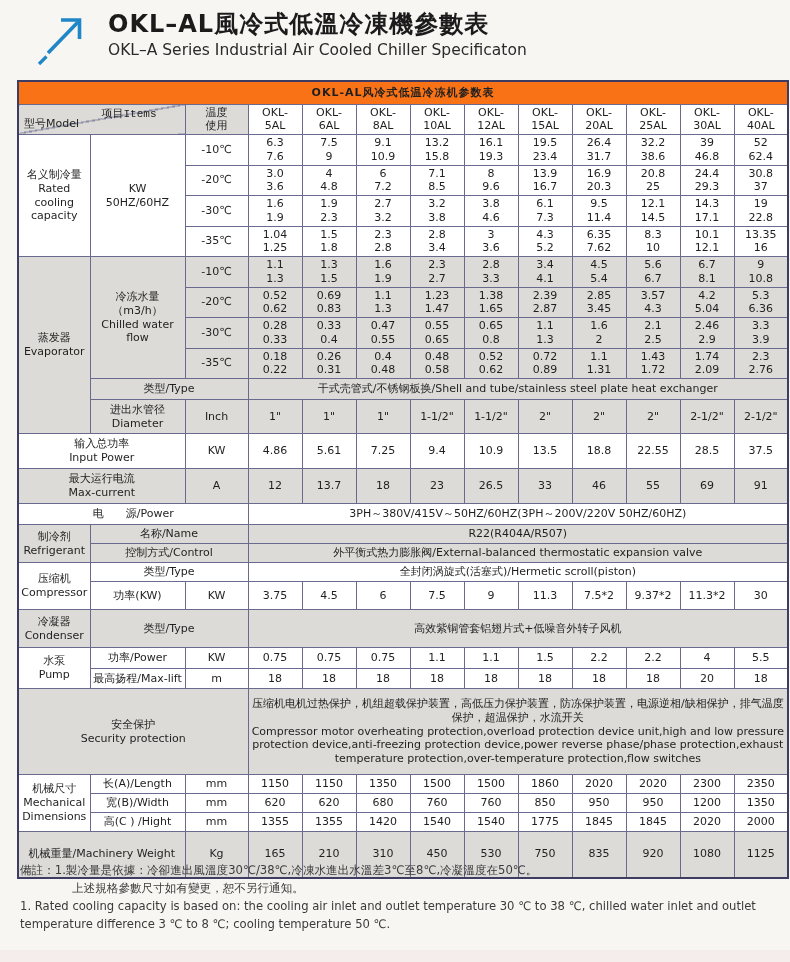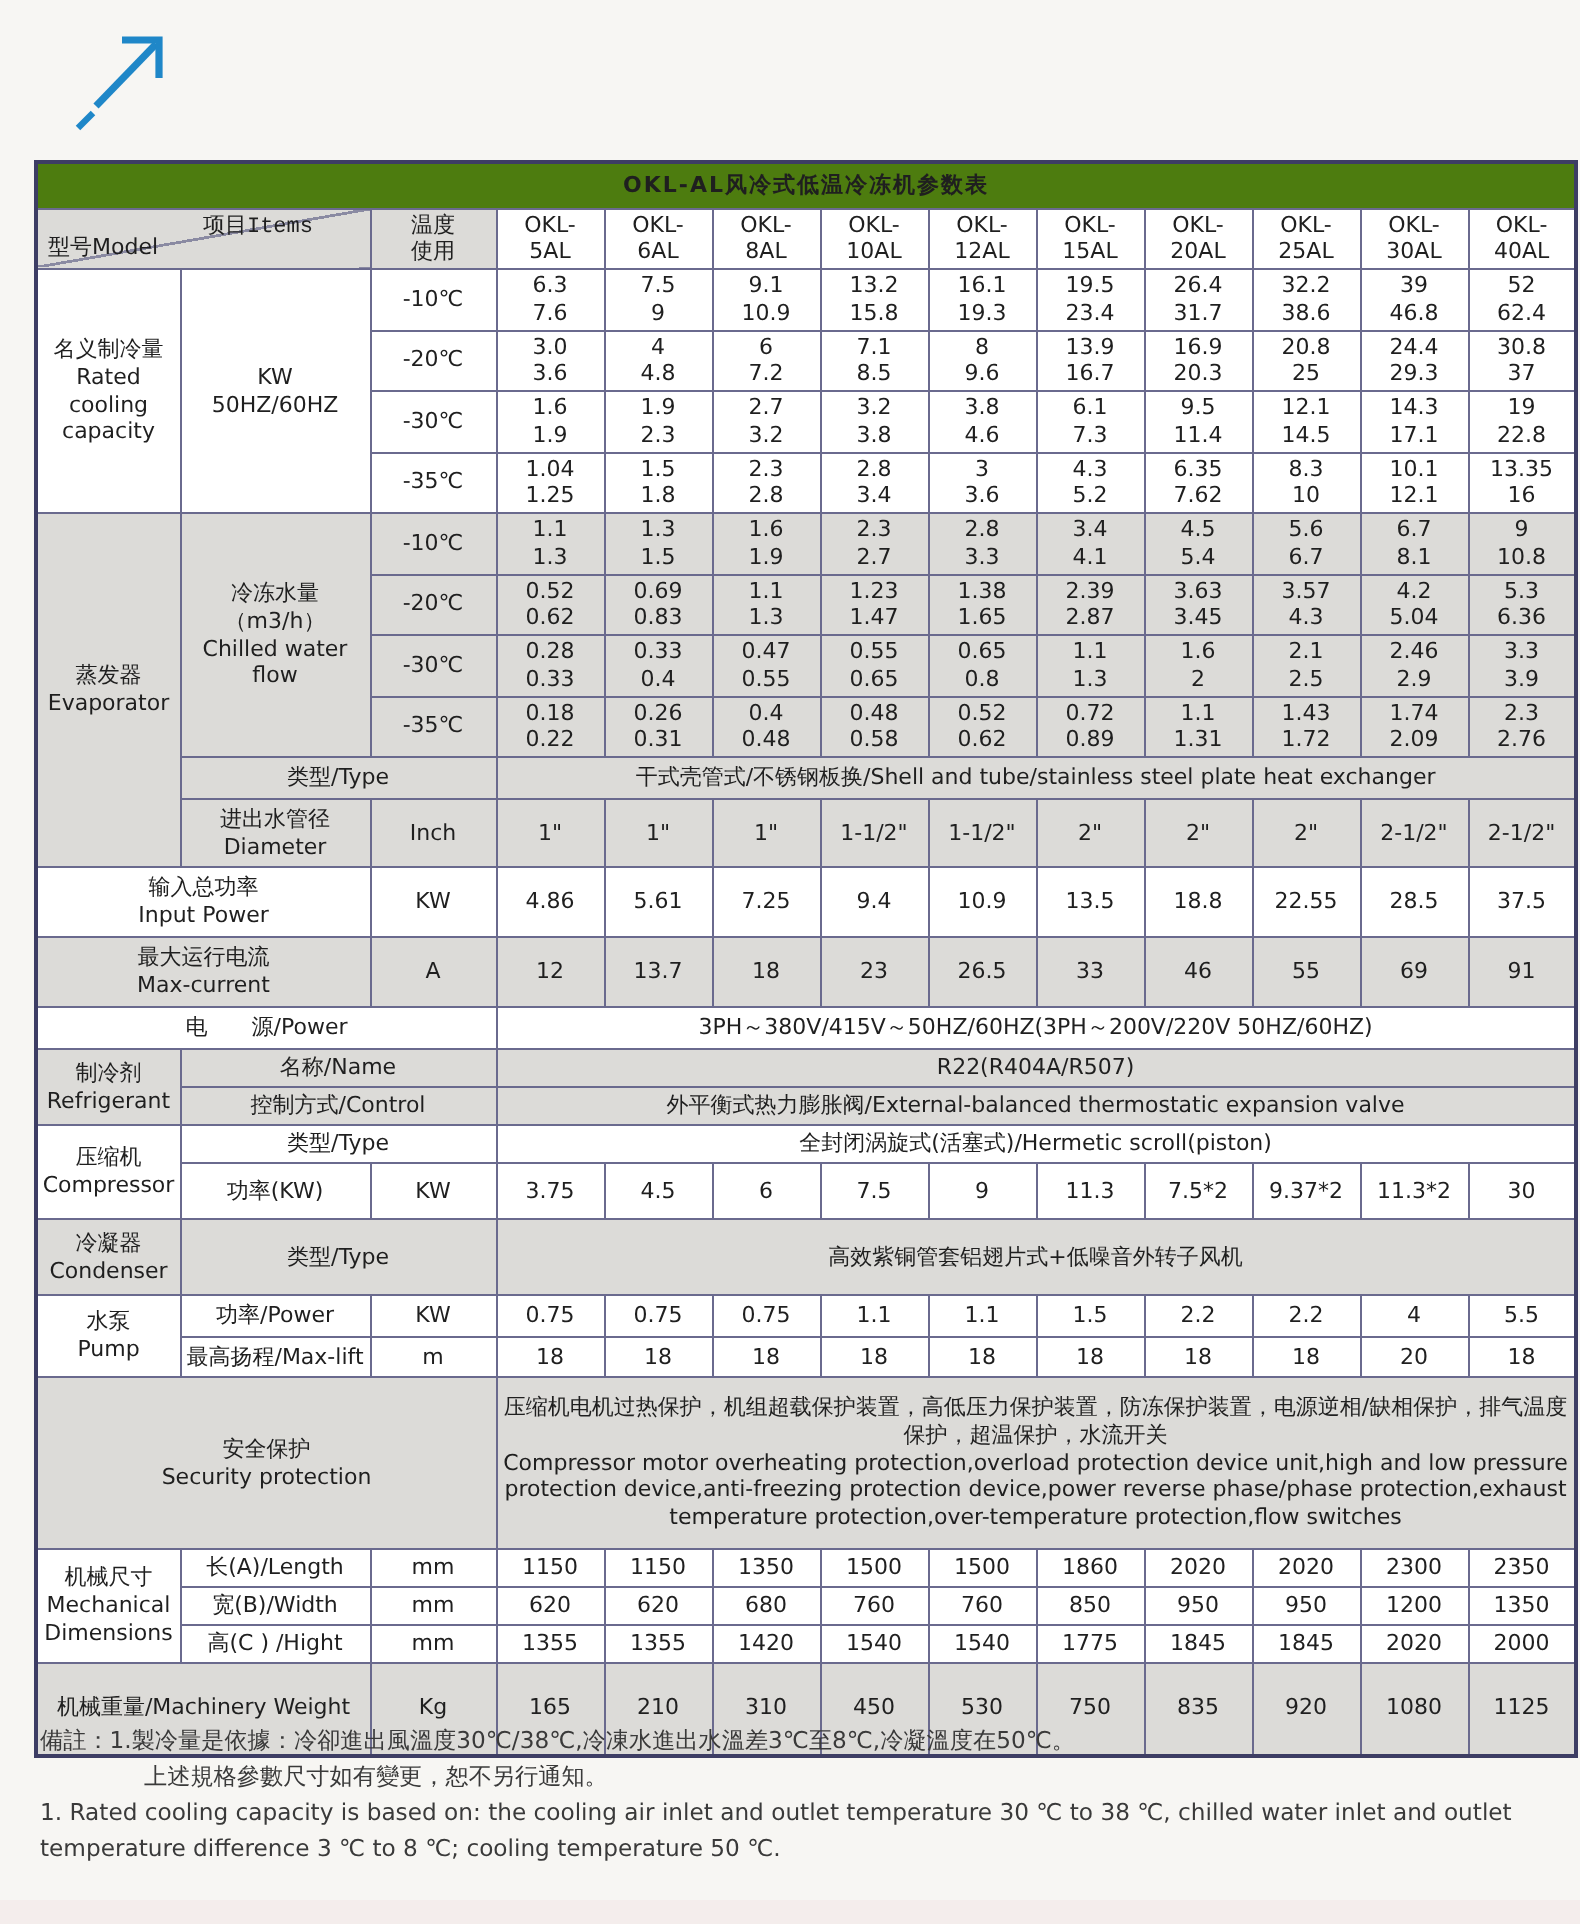--- a/index.html
+++ b/index.html
@@ -26,21 +26,21 @@
   table.spec td{
     border:1px solid #6a6a8e;
     text-align:center;vertical-align:middle;
     font-size:11px;line-height:1.25;
     padding:1px 2px;
     color:#1f1f1f;
     overflow:hidden;
   }
   .pre{white-space:pre-line;}
   td.ttl{
-    background:#4d7c0f;color:#fff;
+    background:#f97316;color:#fff;
     font-size:16px;font-weight:bold;letter-spacing:1px;
     border:1px solid #3d3d64;
   }
   td.g{background:#dcdbd8;}
   td.hdr{background:#dcdbd8;font-size:12px;margin-top:27px;}
   td.lab{font-size:11px;}
   td.val{font-size:11px;white-space:pre-line;}
   td.sec-text{text-align:left;padding:3px 6px 3px 6px;font-size:10.6px;line-height:1.5;}
   .diag{
     position:relative;
@@ -62,20 +62,24 @@
 </style>
 </head>
 <body>
 
 <div class="pagehead">
   <svg class="logo" viewBox="0 0 64 58" fill="none">
     <path d="M12 45 L42 14" stroke="#1f87c8" stroke-width="3.6"></path>
     <path d="M25 12 H43.5 V31" stroke="#1f87c8" stroke-width="3.6"></path>
     <path d="M3 56 L10.5 48.5" stroke="#1f87c8" stroke-width="3.2"></path>
   </svg>
+  <div class="titles">
+    <div class="title-zh">OKL–AL風冷式低溫冷凍機參數表</div>
+    <div class="title-en">OKL–A Series Industrial Air Cooled Chiller Specificaton</div>
+  </div>
 </div>
 
 <table class="spec">
   <colgroup>
     <col style="width:72px">
       <col style="width:95px">
       <col style="width:63px">
     <col style="width:54px">
       <col style="width:54px">
       <col style="width:54px">
@@ -255,21 +259,21 @@
         <td class="val g pre">0.69
 0.83</td>
         <td class="val g pre">1.1
 1.3</td>
         <td class="val g pre">1.23
 1.47</td>
         <td class="val g pre">1.38
 1.65</td>
         <td class="val g pre">2.39
 2.87</td>
-        <td class="val g pre">3.63
+        <td class="val g pre">2.85
 3.45</td>
         <td class="val g pre">3.57
 4.3</td>
         <td class="val g pre">4.2
 5.04</td>
         <td class="val g pre">5.3
 6.36</td>
       </tr>
   <tr style="height:30px">
     <td class="lab g">-30℃</td>

